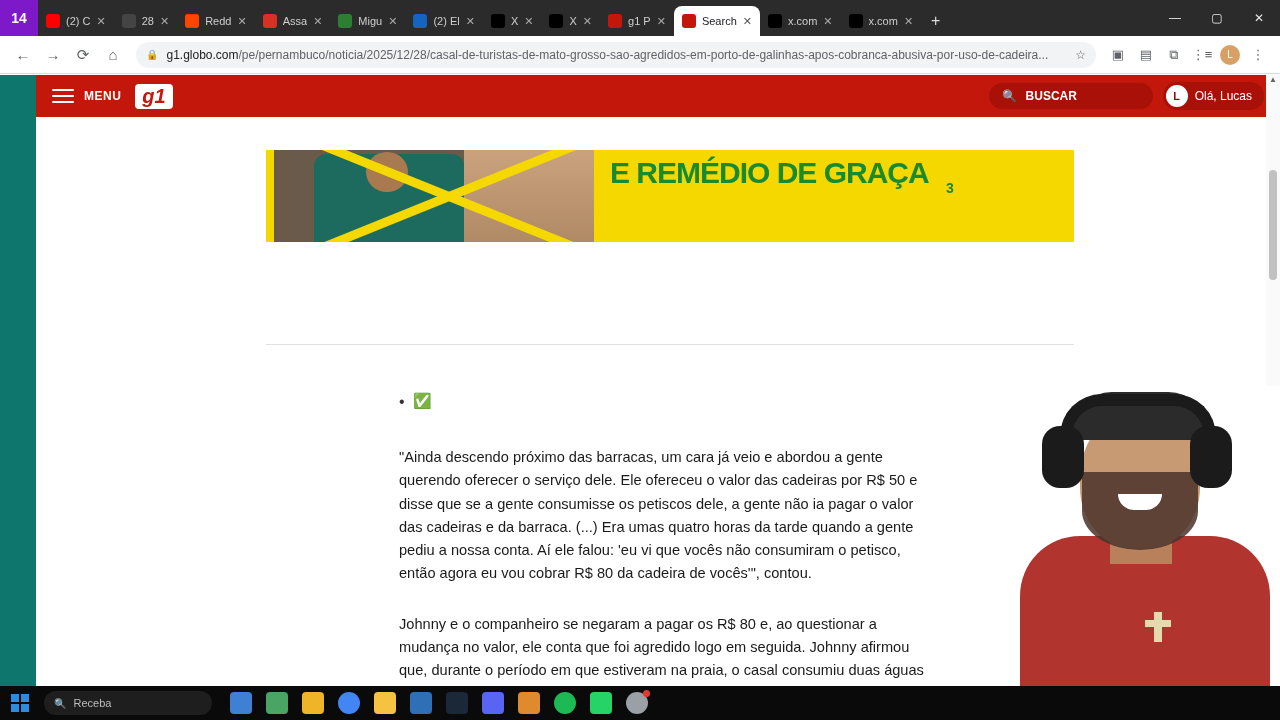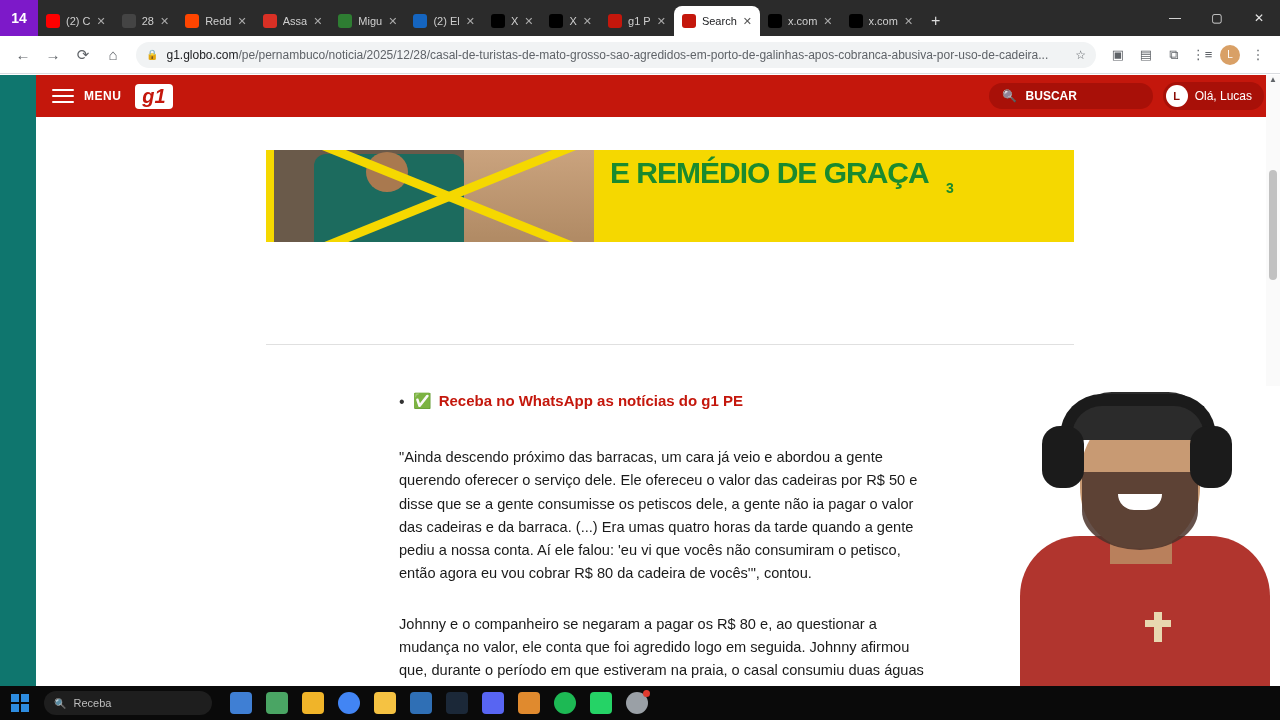--- a/index.html
+++ b/index.html
@@ -300,21 +300,20 @@
         <div class="ad-text">E REMÉDIO DE GRAÇA</div>
         <div class="ad-sub">3</div>
       </div>
 
       <div class="divider"></div>
 
       <div class="article">
         <div class="bullet-row">
           <span class="bullet-dot">•</span>
           <span class="wa-check">✅</span>
-          <span class="wa-link">Receba no WhatsApp as notícias do g1 PE</span>
         </div>
         <p class="para">"Ainda descendo próximo das barracas, um cara já veio e abordou a gente querendo oferecer o serviço dele. Ele ofereceu o valor das cadeiras por R$ 50 e disse que se a gente consumisse os petiscos dele, a gente não ia pagar o valor das cadeiras e da barraca. (...) Era umas quatro horas da tarde quando a gente pediu a nossa conta. Aí ele falou: 'eu vi que vocês não consumiram o petisco, então agora eu vou cobrar R$ 80 da cadeira de vocês'", contou.</p>
         <p class="para">Johnny e o companheiro se negaram a pagar os R$ 80 e, ao questionar a mudança no valor, ele conta que foi agredido logo em seguida. Johnny afirmou que, durante o período em que estiveram na praia, o casal consumiu duas águas de coco na barraca.</p>
 
       </div>
 
     </div>
   </div>
 
   <div class="vscroll">

